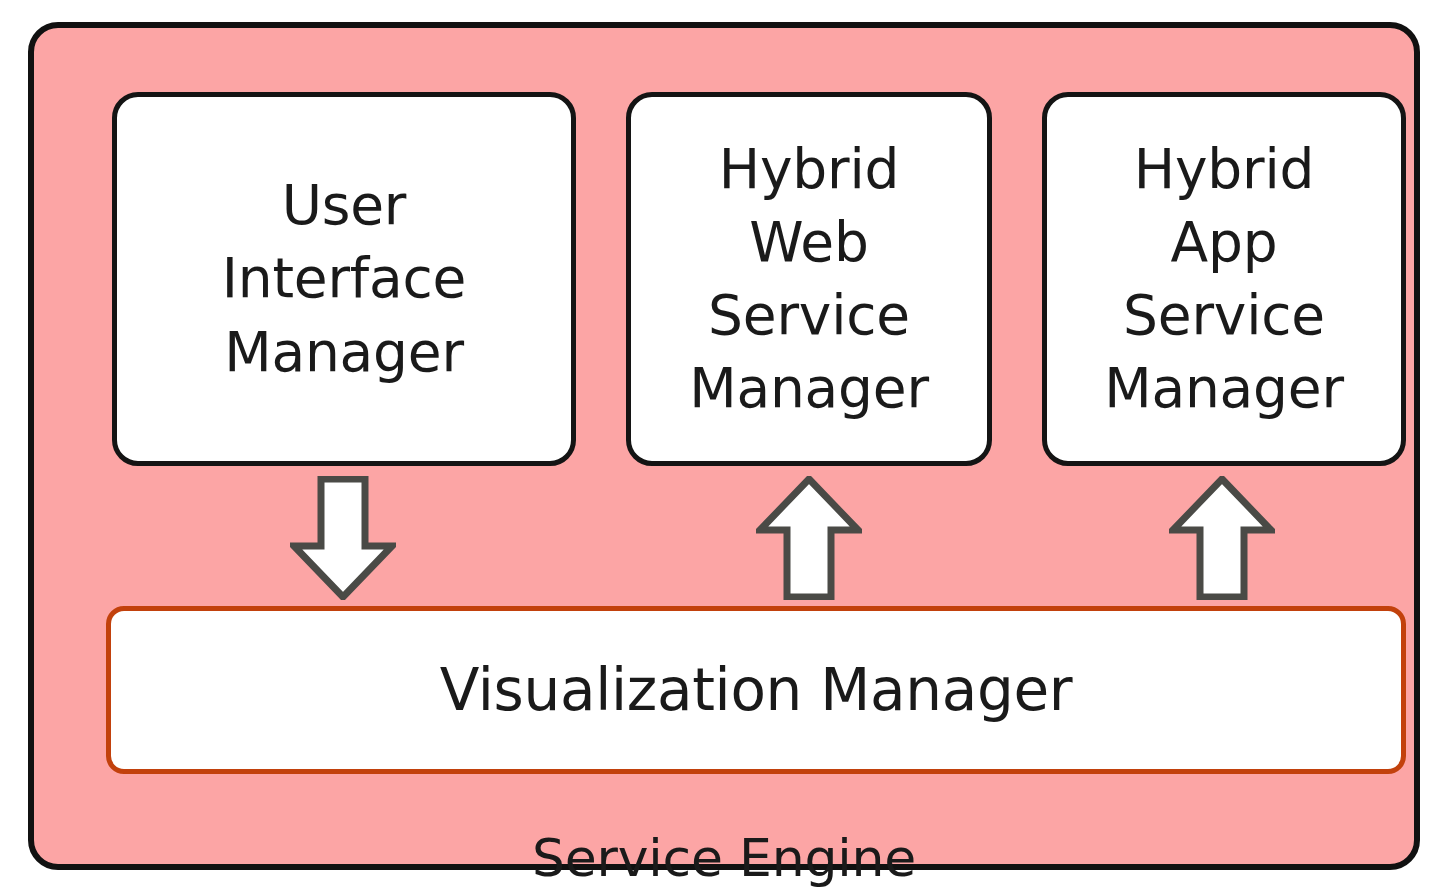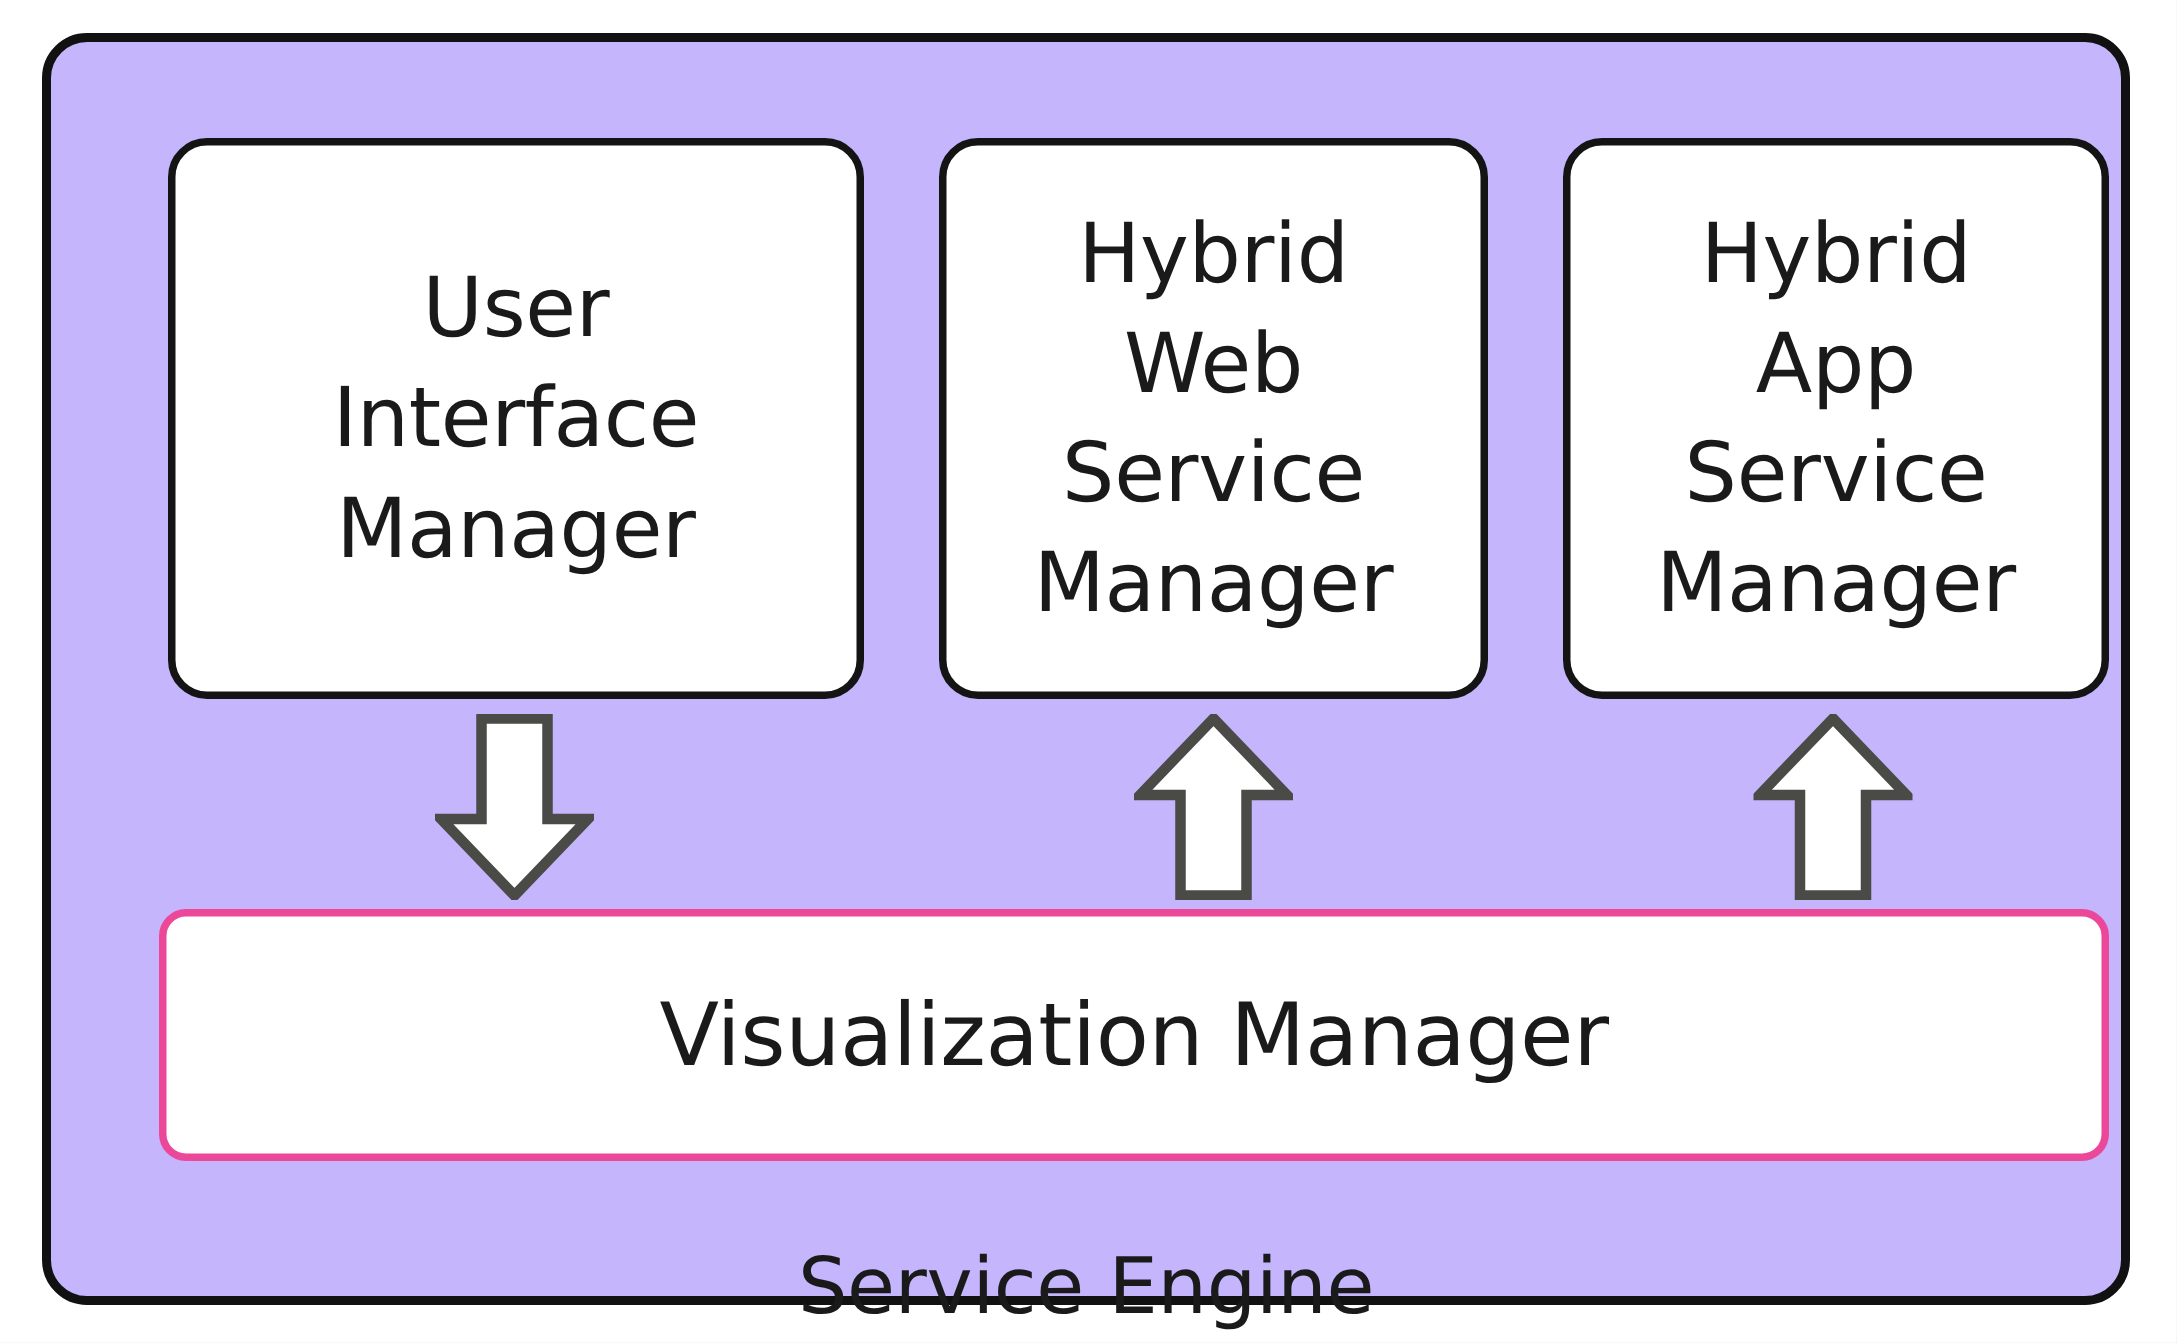--- a/index.html
+++ b/index.html
@@ -22,21 +22,21 @@
   }
 
   
   .service-engine {
     position: absolute;
     left: 28px;
     top: 22px;
     width: 1392px;
     height: 848px;
     box-sizing: border-box;
-    background: #c4b5fd;
+    background: #fca5a5;
     border: 6px solid #111111;
     border-radius: 30px;
   }
 
   
   .component-box {
     position: absolute;
     box-sizing: border-box;
     background: #ffffff;
     border: 5px solid #141414;
@@ -61,21 +61,21 @@
 
   
   #box-visualization {
     position: absolute;
     left: 72px;
     top: 578px;
     width: 1300px;
     height: 168px;
     box-sizing: border-box;
     background: #ffffff;
-    border: 5px solid #ec4899;
+    border: 5px solid #c2410c;
     border-radius: 18px;
     display: flex;
     align-items: center;
     justify-content: center;
   }
   #box-visualization .box-label {
     font-size: 58px;
     color: #1a1a1a;
     font-weight: 400;
     letter-spacing: -0.3px;

